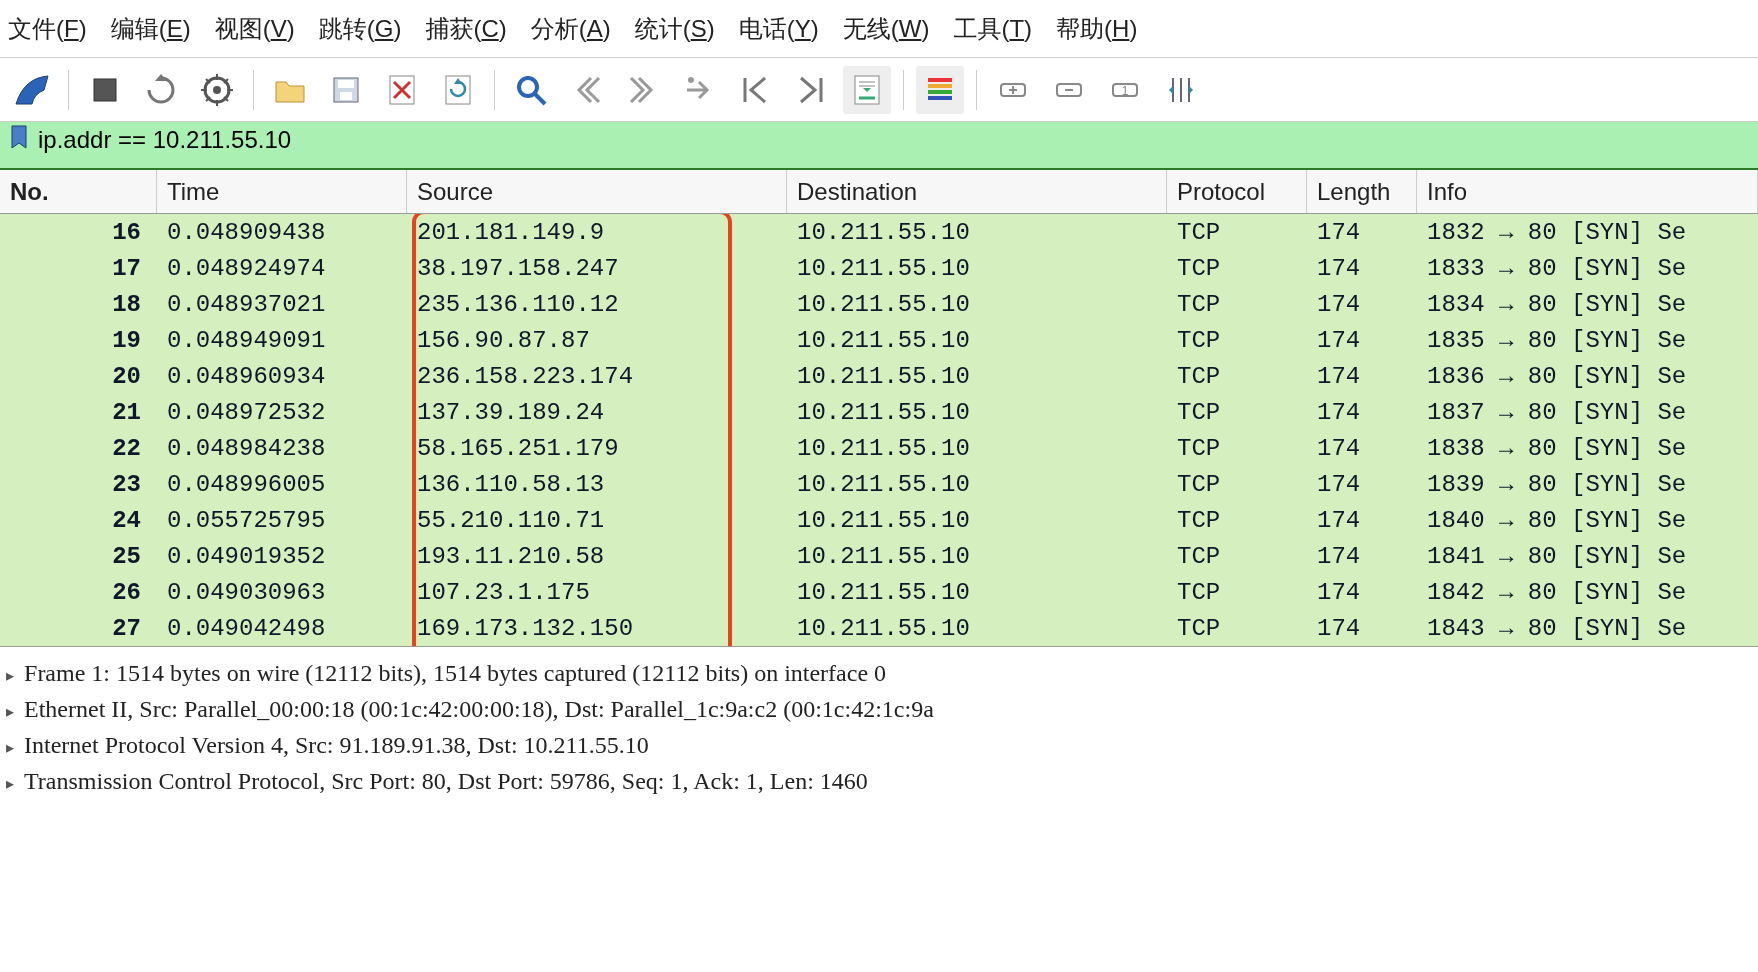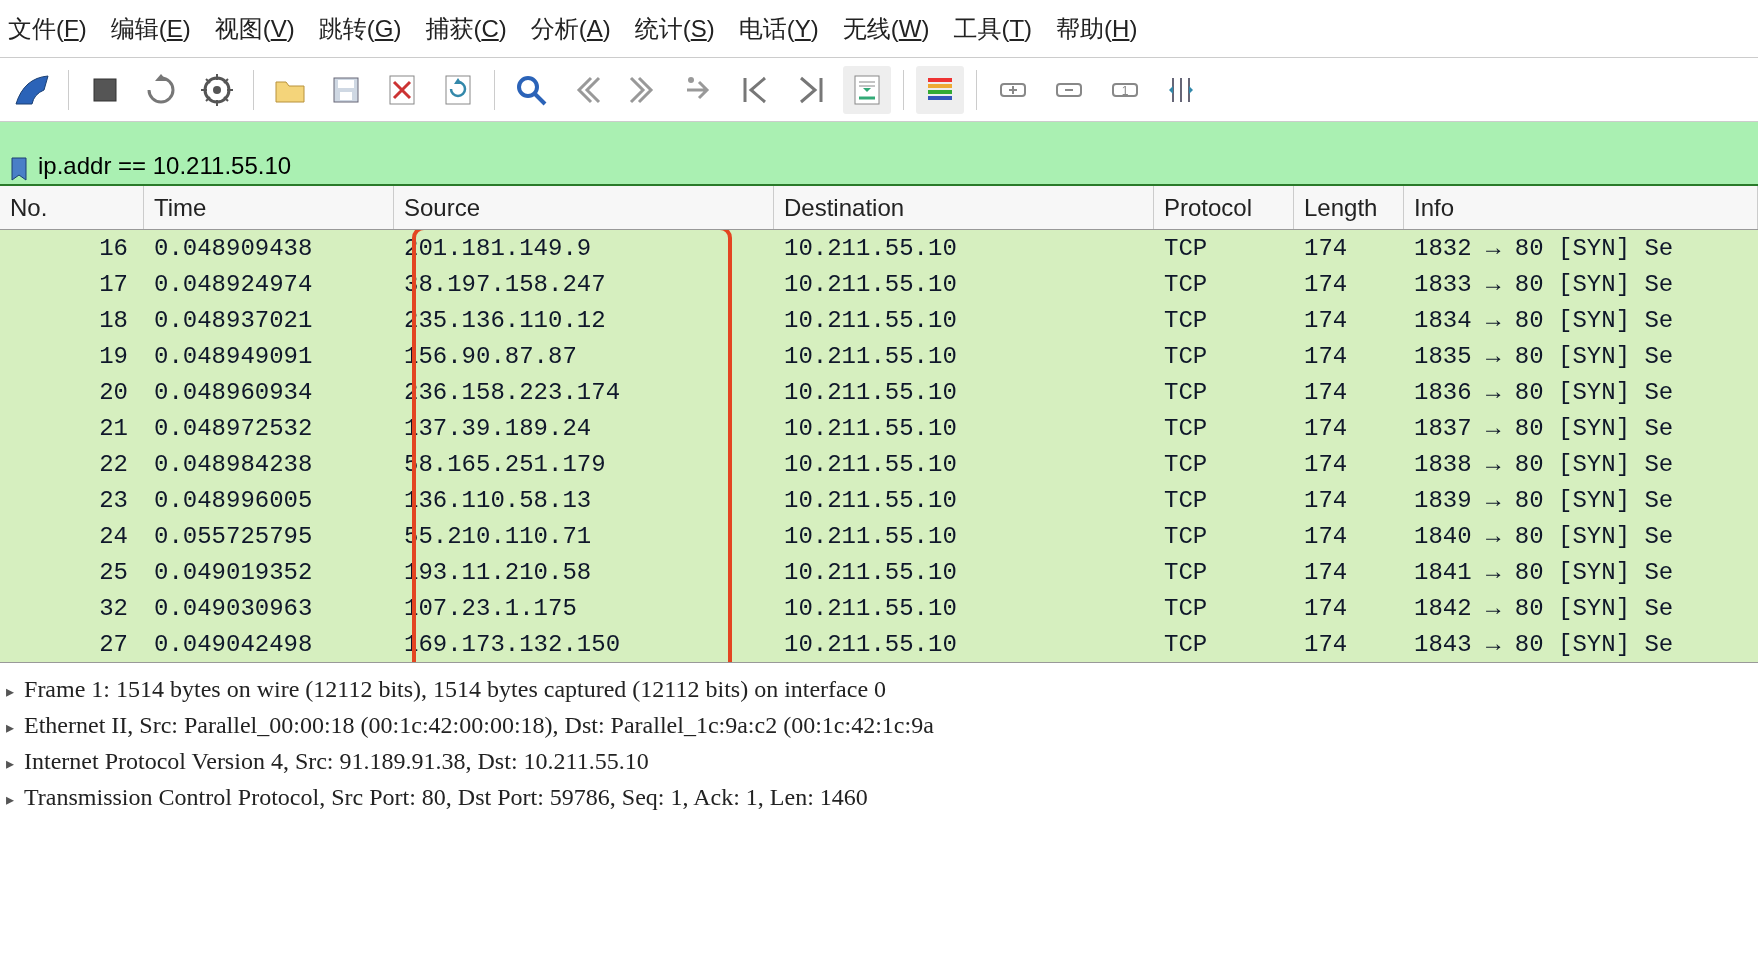--- a/index.html
+++ b/index.html
@@ -50,22 +50,22 @@
   width: 1px;
   height: 40px;
   background: #ccc;
   margin: 0 4px;
 }
 .toolbar svg { width: 36px; height: 36px; }
 
 
 .filterbar {
   display: flex;
-  align-items: flex-end;
-  height: 64px;
+  align-items: flex-start;
+  height: 48px;
   background: #aaf0b2;
   border-bottom: 2px solid #2a7a2a;
   padding: 0 6px;
 }
 .filterbar .bookmark {
   width: 26px; height: 30px;
   display:flex;align-items:center;justify-content:center;
 }
 .filterbar input {
   flex: 1;
@@ -87,21 +87,21 @@
   color: #222;
 }
 .listheader .col {
   border-right: 1px solid #ccc;
   padding: 6px 10px;
   display: flex;
   align-items: center;
   overflow: hidden;
   white-space: nowrap;
 }
-.col-no     { width: 144px; }
+.col-no     { width: 157px; font-weight: bold; }
 .col-time   { width: 250px; }
 .col-src    { width: 380px; }
 .col-dst    { width: 380px; }
 .col-proto  { width: 140px; }
 .col-len    { width: 110px; }
 .col-info   { flex: 1; }
 
 
 .packetlist {
   height: 432px;
@@ -431,21 +431,21 @@
     <div class="row">
       <div class="cell col-no">25</div>
       <div class="cell col-time">0.049019352</div>
       <div class="cell col-src">193.11.210.58</div>
       <div class="cell col-dst">10.211.55.10</div>
       <div class="cell col-proto">TCP</div>
       <div class="cell col-len">174</div>
       <div class="cell col-info">1841 → 80 [SYN] Se</div>
     </div>
     <div class="row">
-      <div class="cell col-no">32</div>
+      <div class="cell col-no">26</div>
       <div class="cell col-time">0.049030963</div>
       <div class="cell col-src">107.23.1.175</div>
       <div class="cell col-dst">10.211.55.10</div>
       <div class="cell col-proto">TCP</div>
       <div class="cell col-len">174</div>
       <div class="cell col-info">1842 → 80 [SYN] Se</div>
     </div>
     <div class="row">
       <div class="cell col-no">27</div>
       <div class="cell col-time">0.049042498</div>

